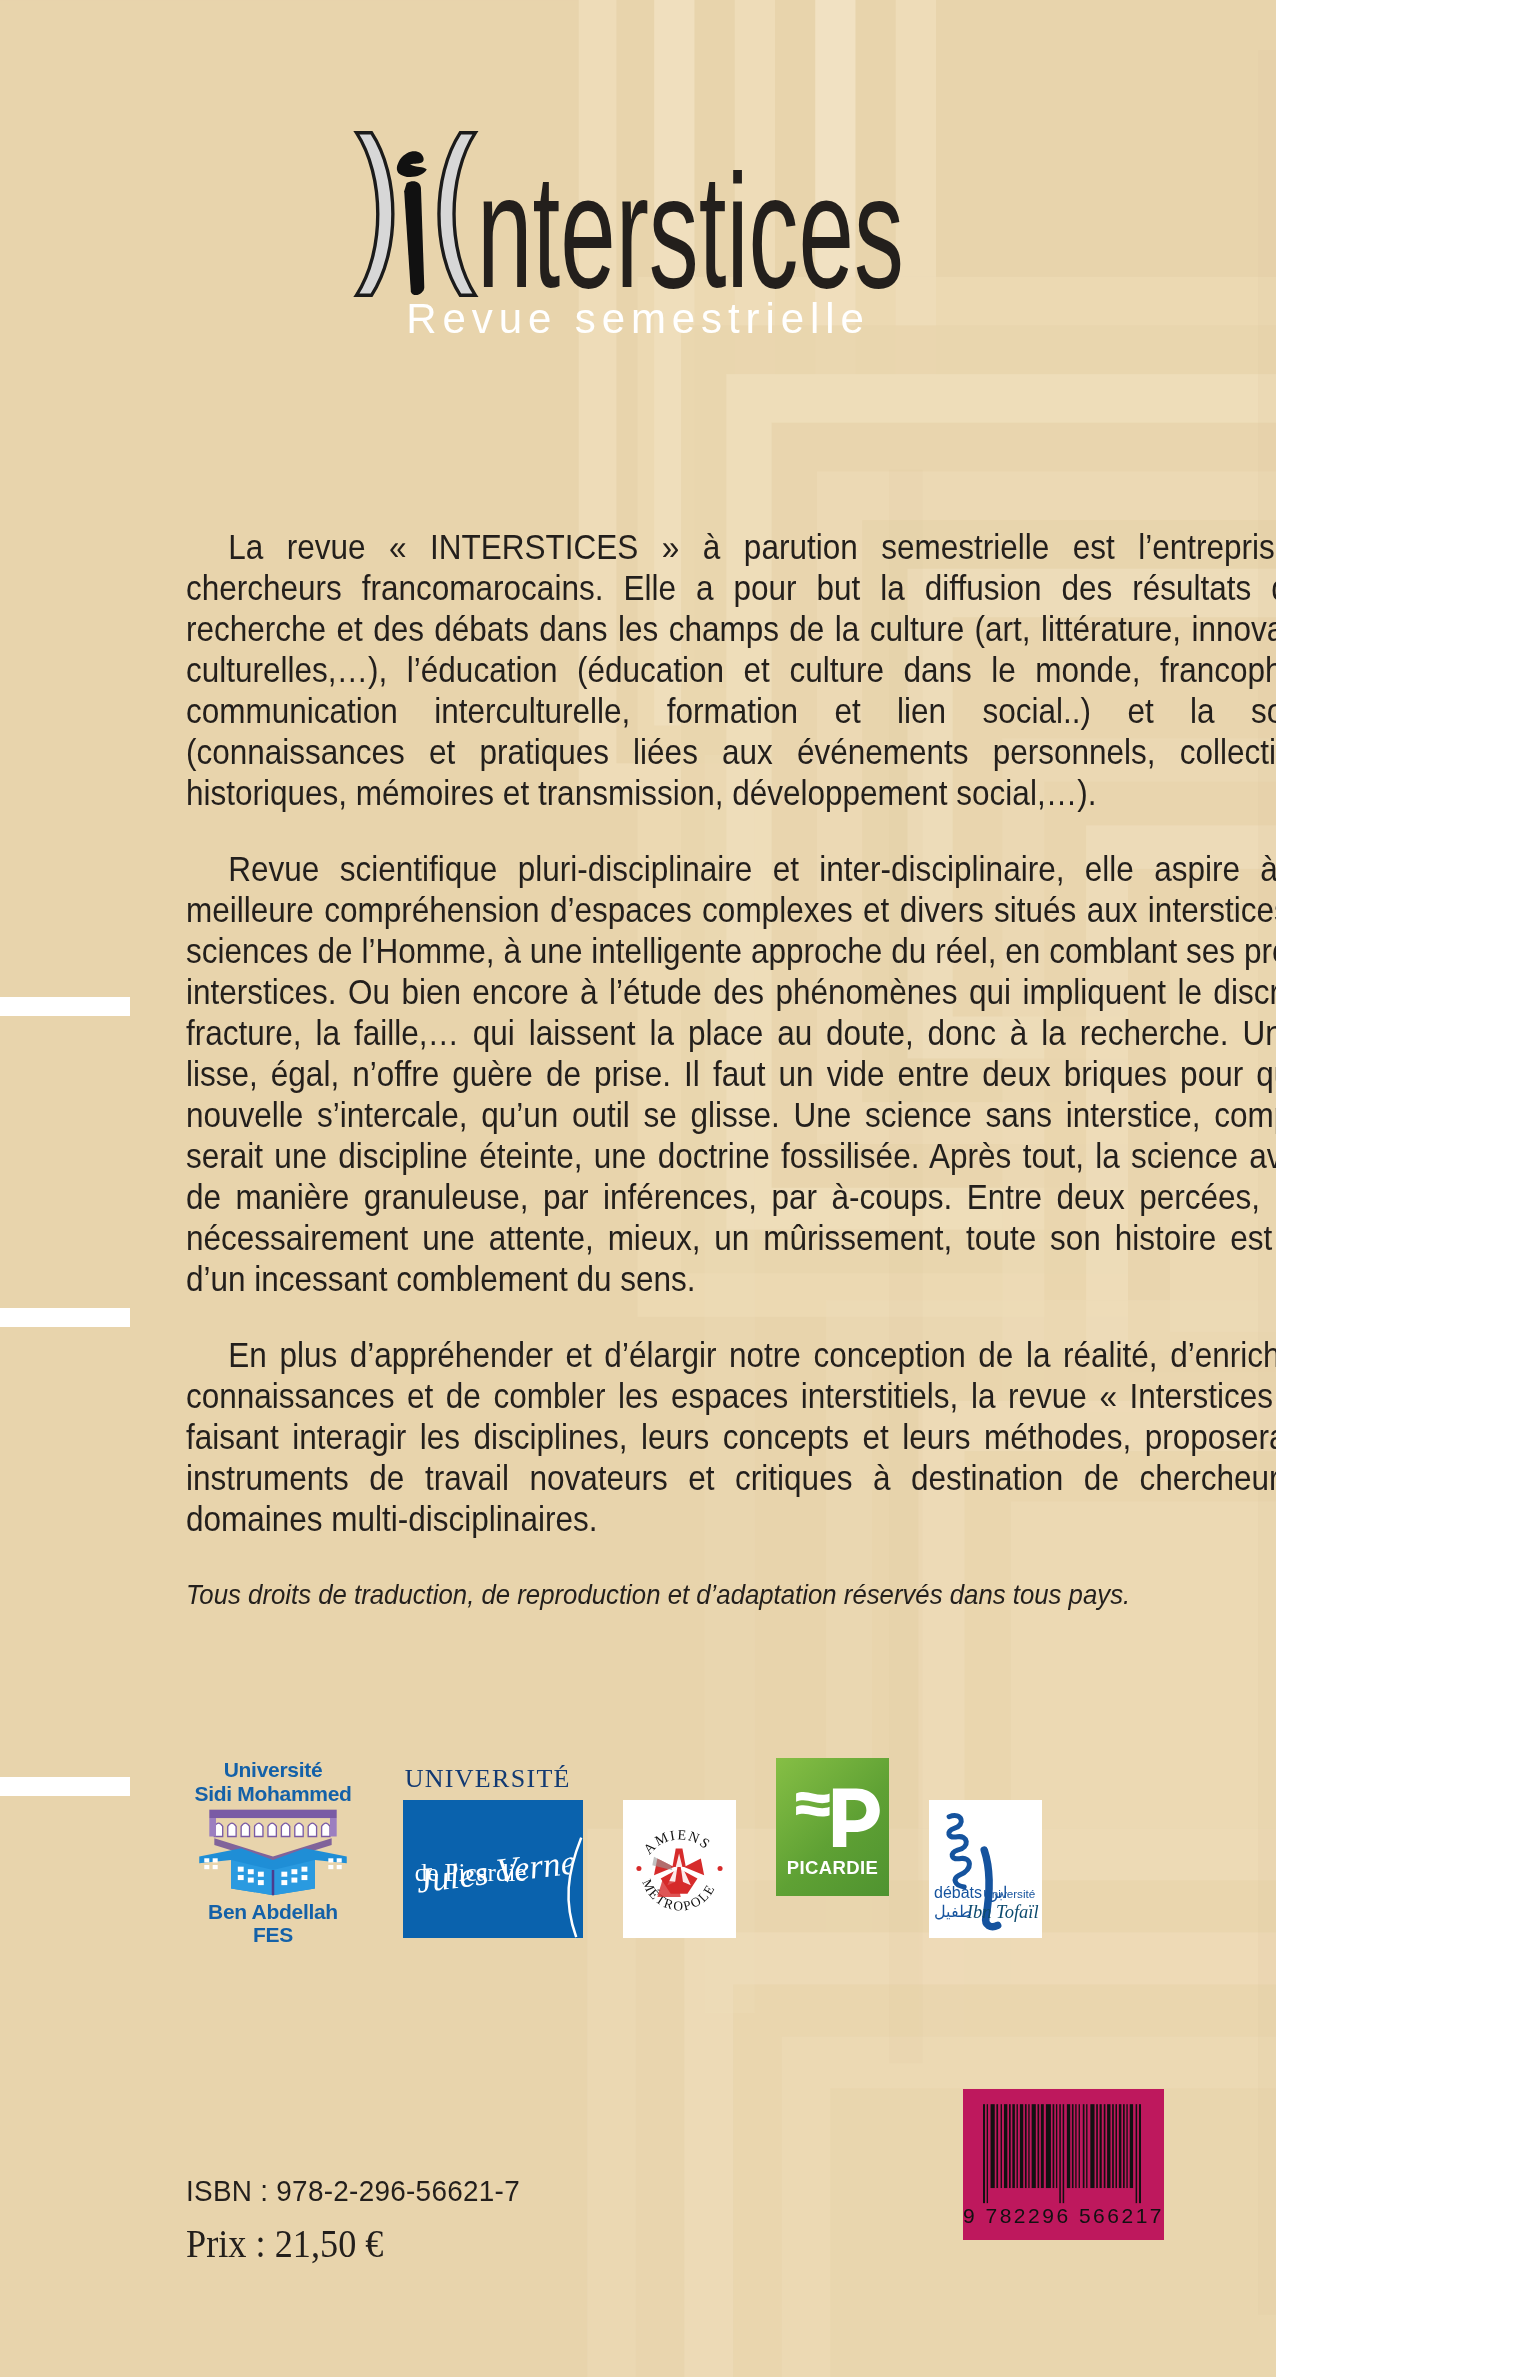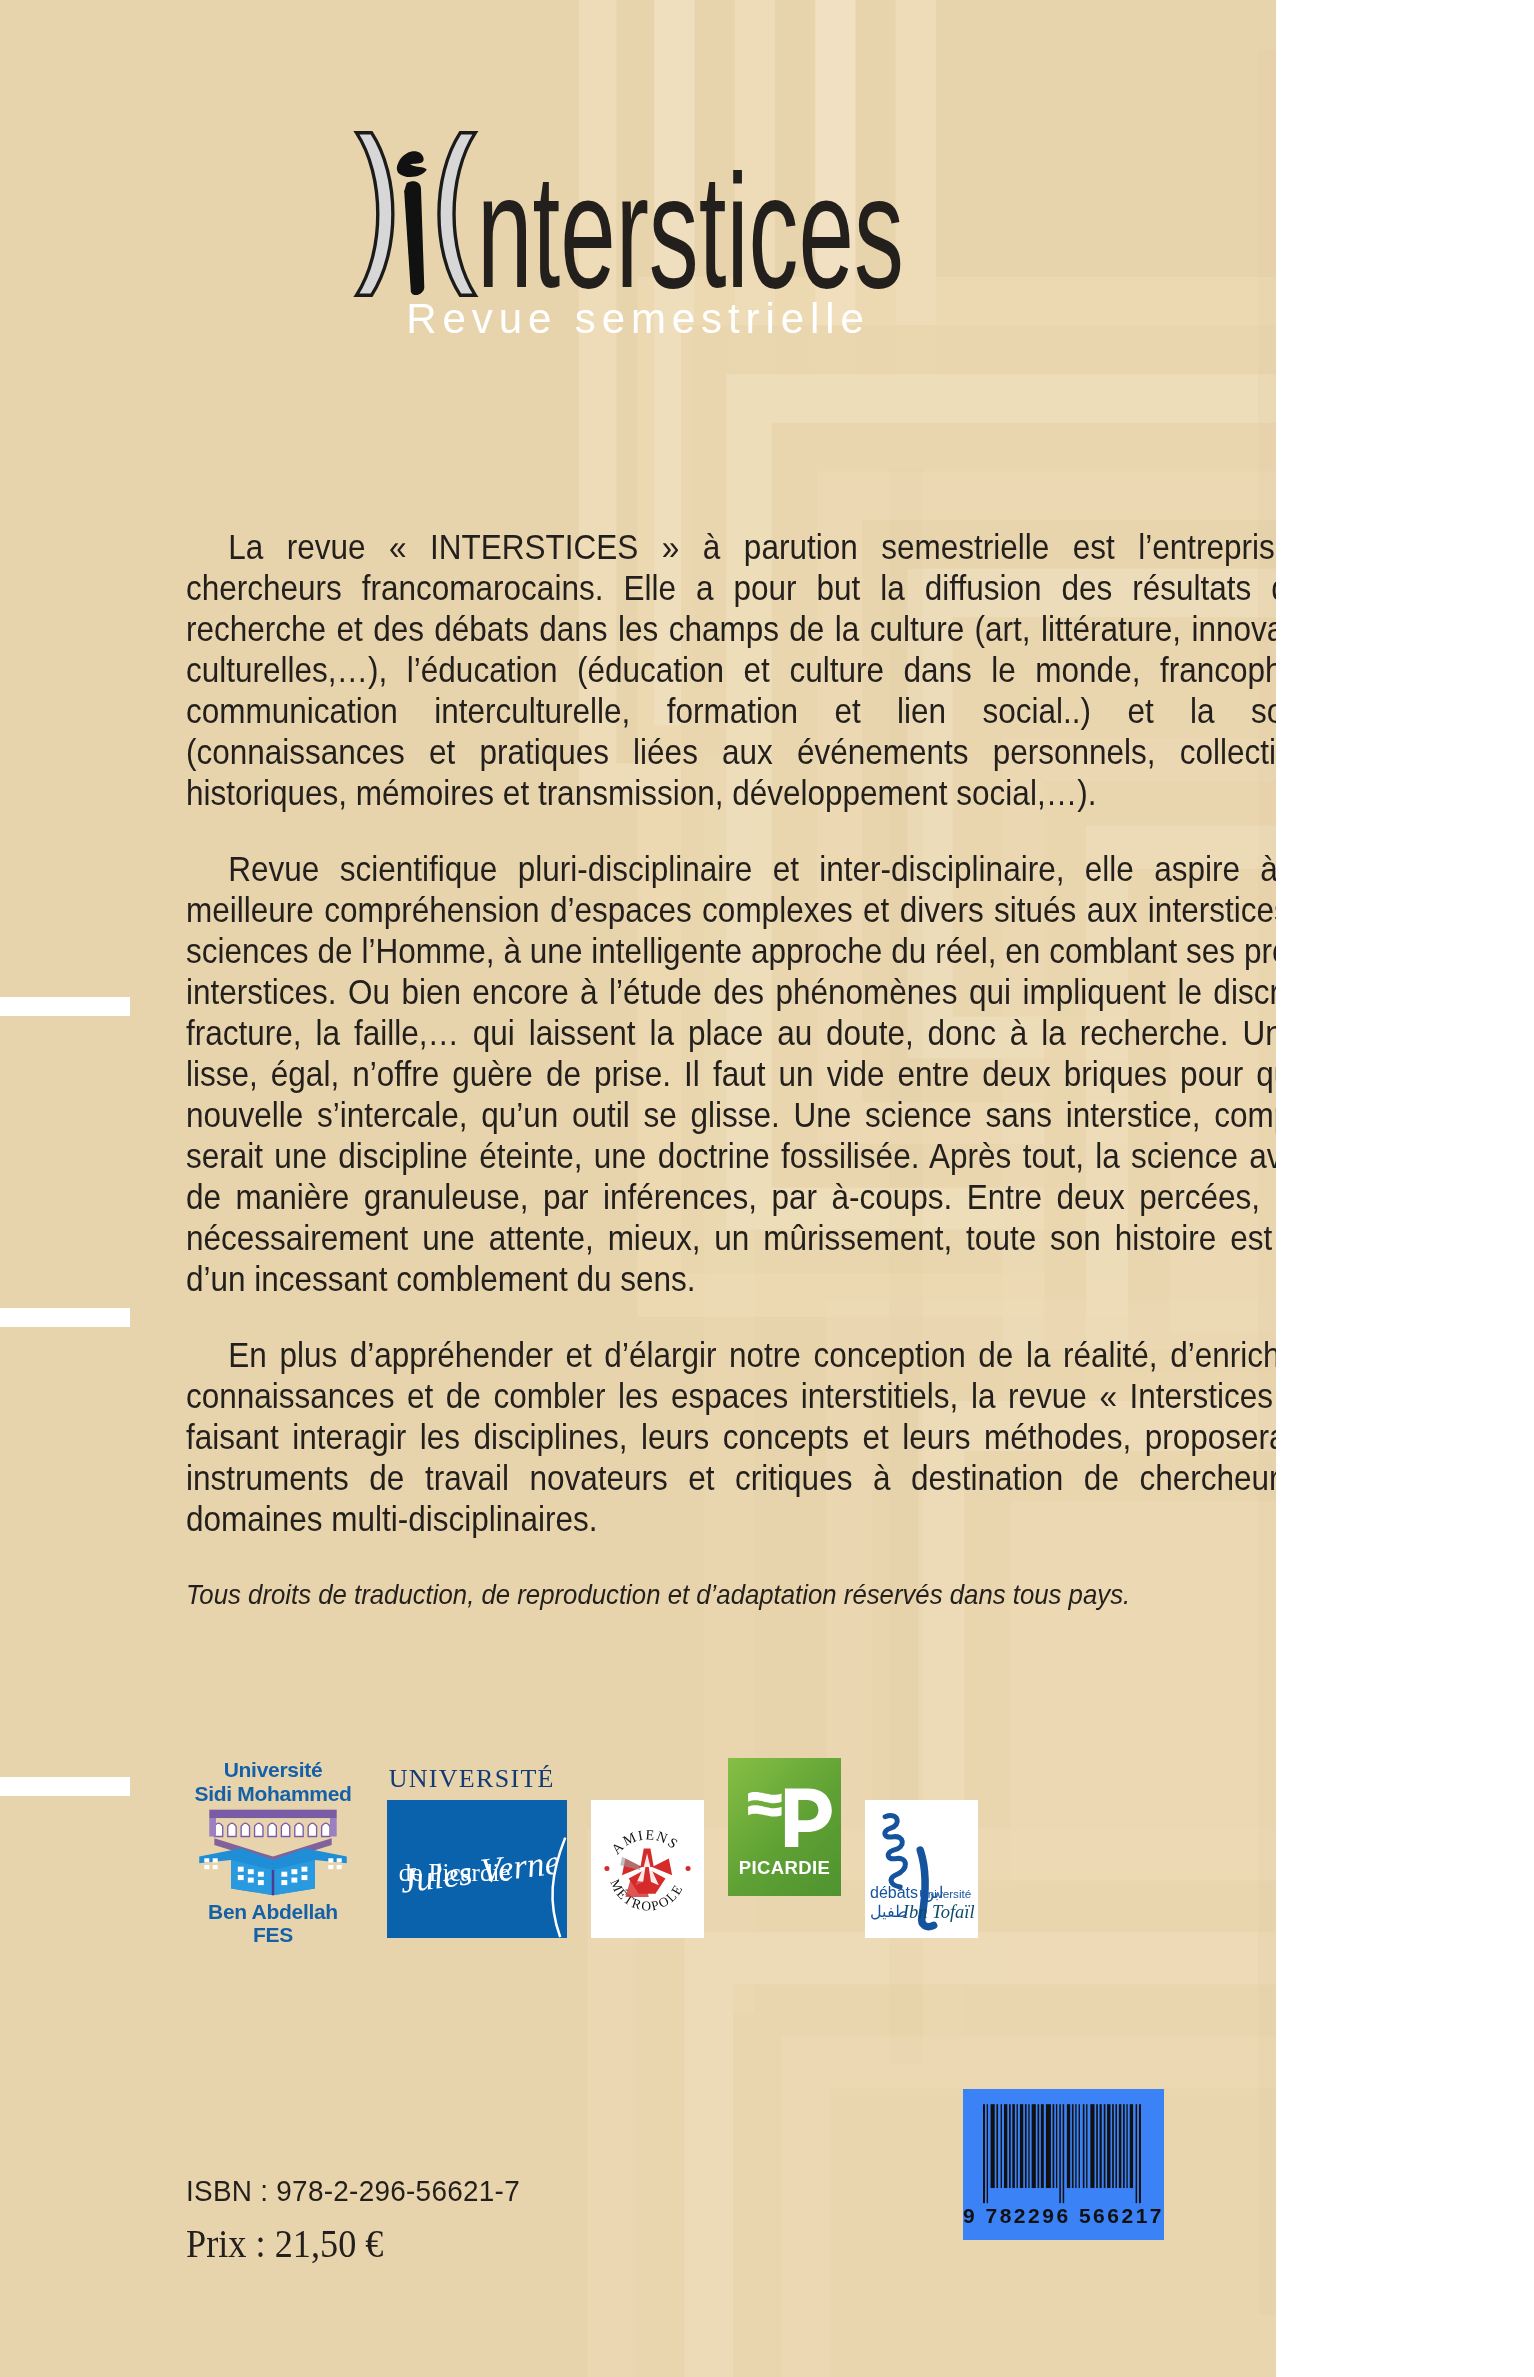--- a/index.html
+++ b/index.html
@@ -83,21 +83,21 @@
     width:109%;
   }
 
   
   .logos-row{
     position:absolute;
     left:183px;
     top:1758px;
     display:flex;
     align-items:flex-start;
-    gap:24px;
+    gap:40px;
     z-index:6;
   }
   .logo-card{position:relative;}
 
   .usmba{width:180px;text-align:center;}
   .usmba .ln{
     color:#1461a8;font-weight:bold;font-size:21px;line-height:23.5px;
     font-family:"Liberation Sans",sans-serif;letter-spacing:-0.3px;
   }
   .usmba .bottom{margin-top:3.4px;}
@@ -159,23 +159,22 @@
   }
   .price-line{
     margin-top:13.4px;
     font-size:39px;color:#231f1c;
     font-family:"Liberation Serif",serif;
     transform:scaleX(0.93);transform-origin:left top;
   }
 
   .barcode-card{
     position:absolute;left:963px;top:2089px;
-    width:201px;height:151px;background:#3b82f6;z-index:6;
+    width:201px;height:151px;background:#be185d;z-index:6;
     padding:0;
-    font-weight:bold;
   }
   .bars{position:absolute;left:20px;top:15px;}
   .bc-digits{
     position:absolute;left:0;right:0;bottom:11.7px;
     text-align:center;font-family:"Liberation Sans",sans-serif;
     font-size:21px;color:#111;letter-spacing:2.5px;
   }
 </style>
 </head>
 <body>

